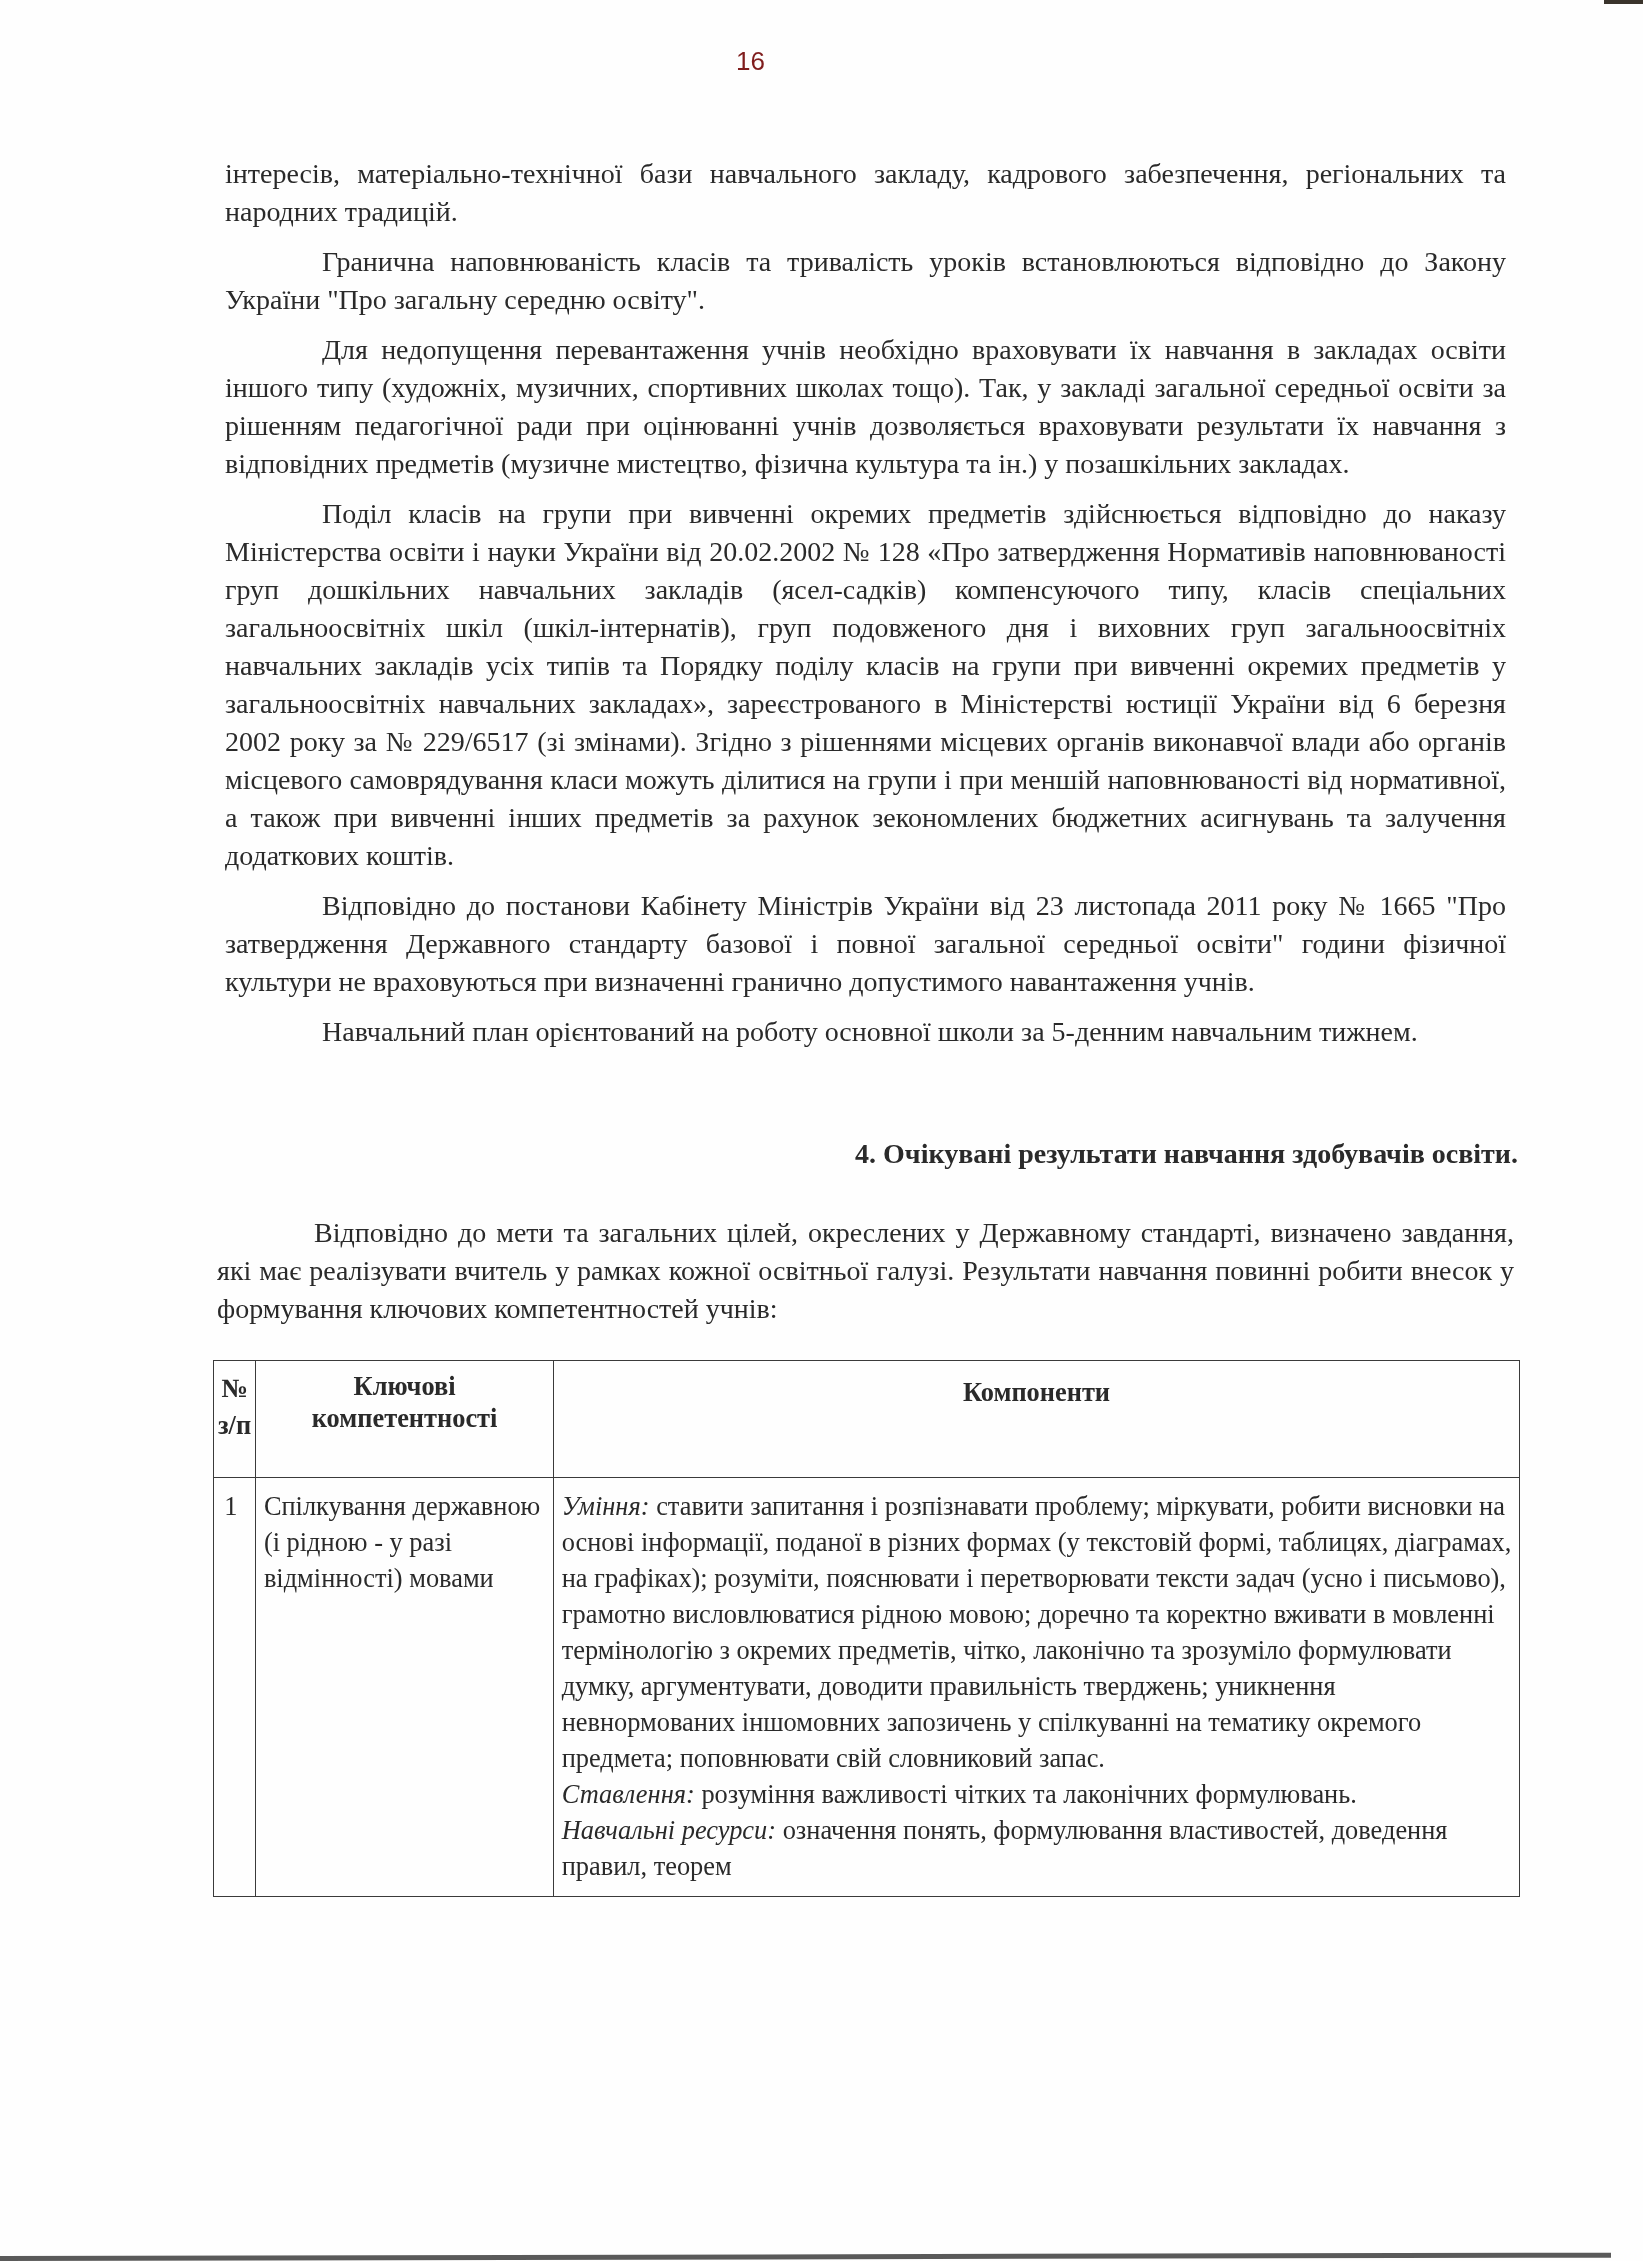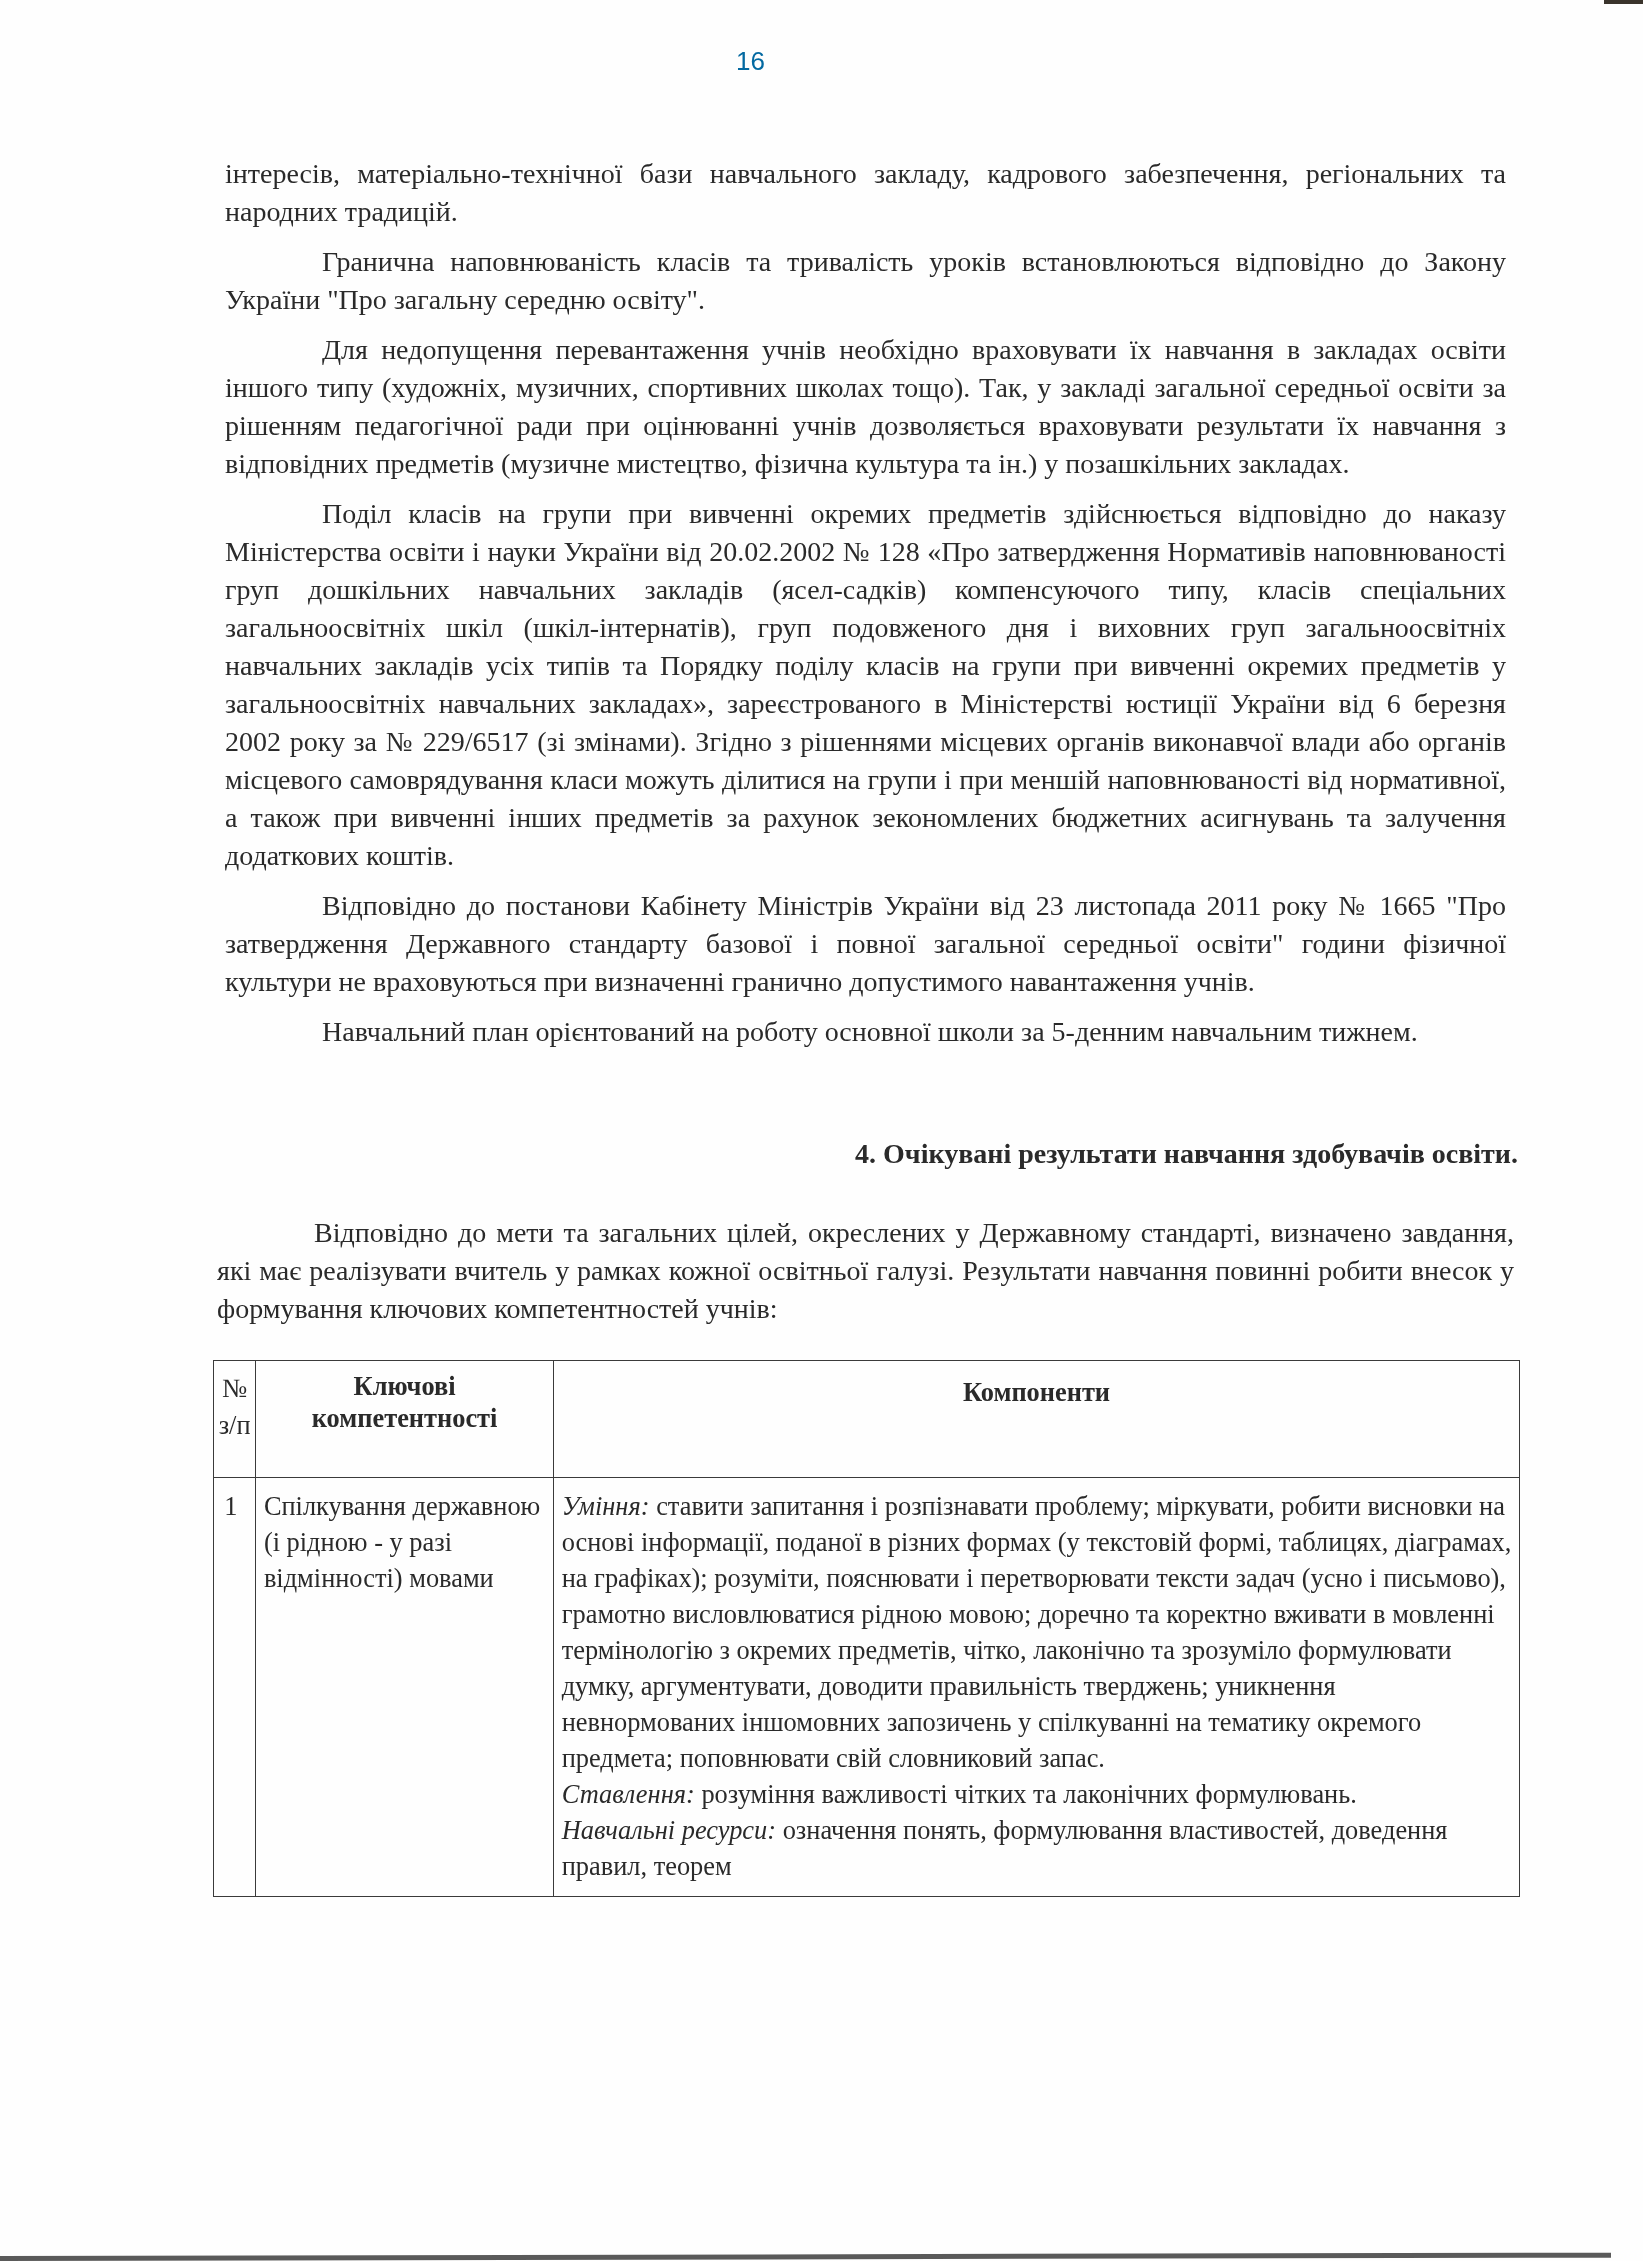--- a/index.html
+++ b/index.html
@@ -41,21 +41,21 @@
       background: #3a342c;
     }
     .page-number {
       position: absolute;
       top: 46px;
       left: 0;
       width: 1501px;
       text-align: center;
       font-family: "Liberation Sans", sans-serif;
       font-size: 26px;
-      color: #0369a1;
+      color: #7f1d1d;
     }
     .body-text {
       position: absolute;
       left: 213px;
       width: 1305px;
       top: 143px;
       font-size: 28px;
       line-height: 38px;
       text-align: justify;
     }
@@ -103,21 +103,21 @@
       vertical-align: top;
     }
     table.competences thead th {
       font-weight: bold;
       height: 98px;
       padding: 5.2px 6.4px;
       text-align: center;
       vertical-align: top;
     }
     table.competences thead th.num-col {
-      font-weight: normal;
+      font-weight: bold;
       width: 36px;
       padding: 9px 2.6px;
       line-height: 37px;
       margin-top: 21px;
     }
     table.competences thead th.comp-col {
       width: 284px;
       padding-top: 9px;
       line-height: 32px;
     }

